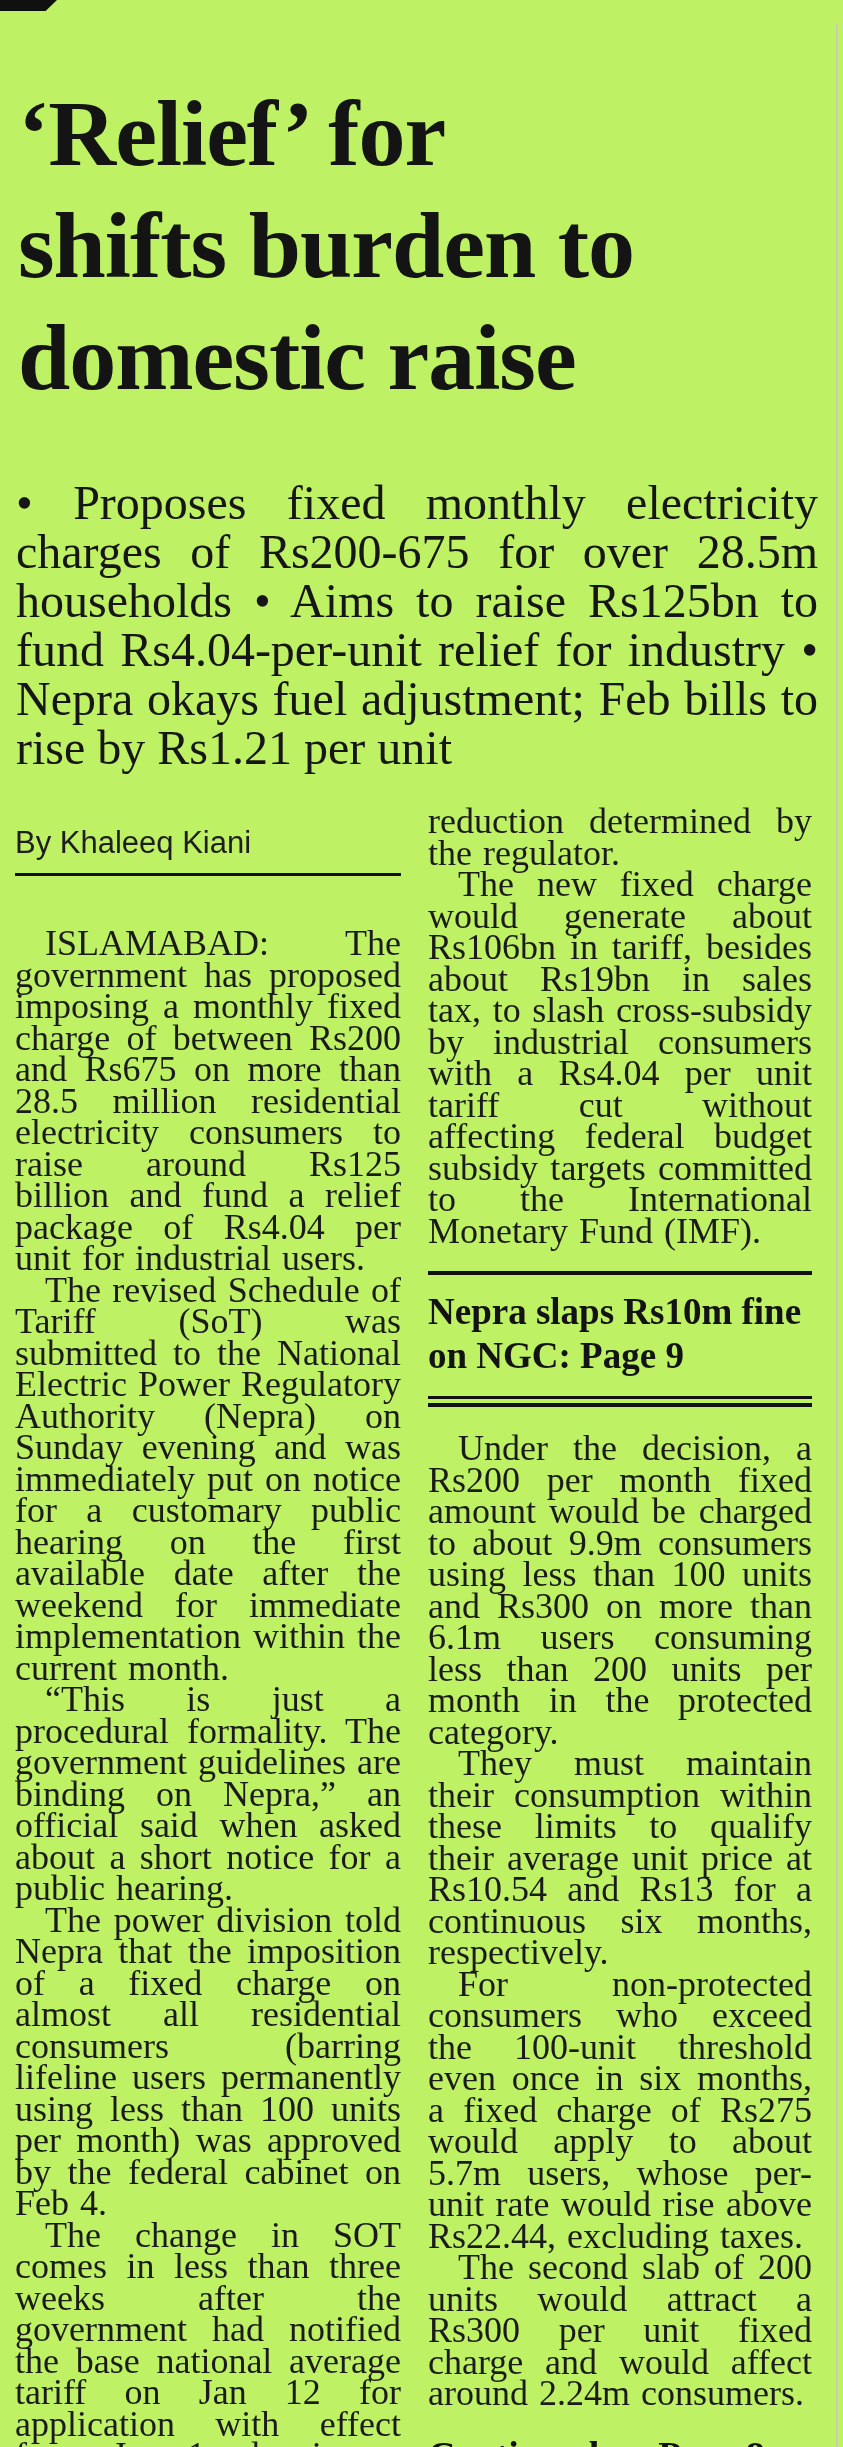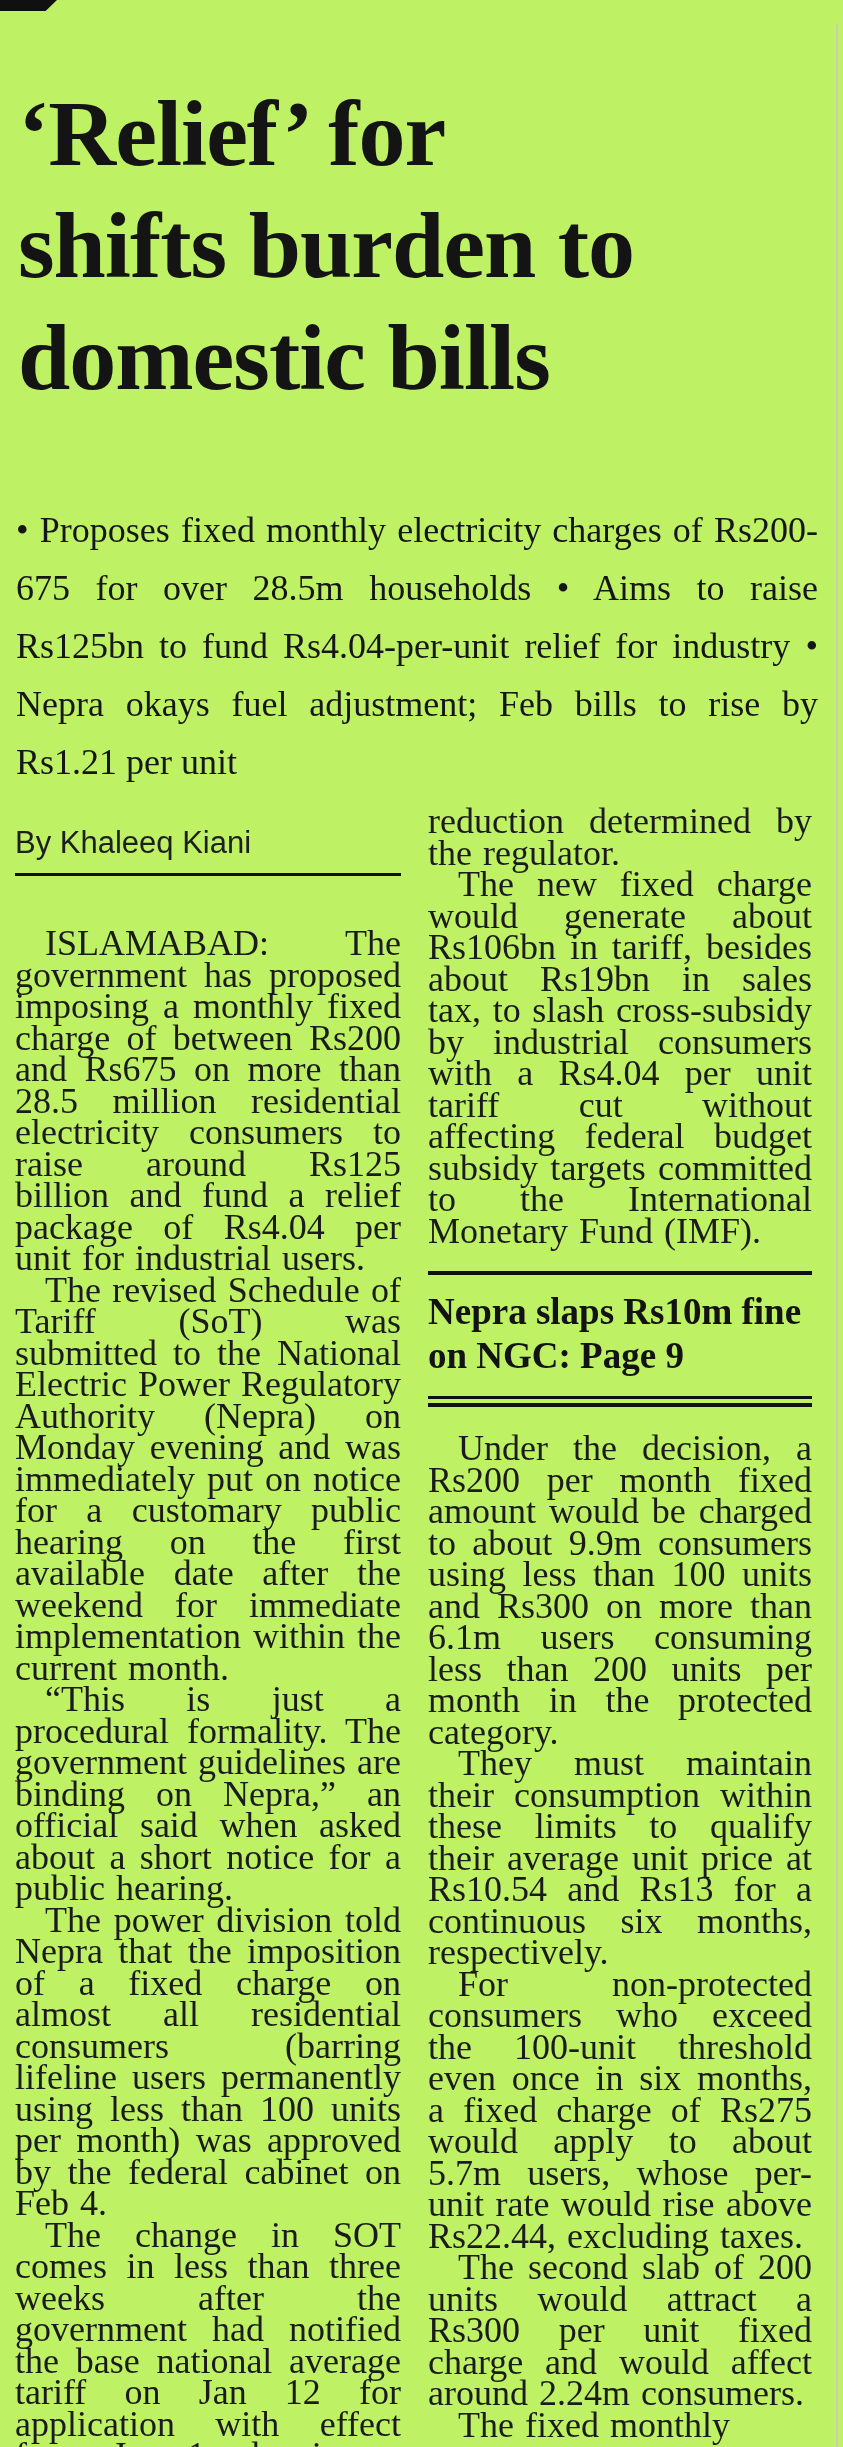--- a/index.html
+++ b/index.html
@@ -15,22 +15,22 @@
   .edge-line{
     position:absolute;left:836px;top:24px;bottom:0;width:2px;background:#ccccbc;
   }
   .headline{
     position:absolute;left:18px;top:14px;width:808px;
     font-weight:bold;font-size:94px;line-height:112px;letter-spacing:-1px;
     color:#141414;
   }
   .hl-line{display:block;}
   .standfirst{
-    position:absolute;left:16px;top:501px;width:802px;
-    font-size:36px;line-height:58px;text-align:justify;color:#161616;
+    position:absolute;left:16px;top:478px;width:802px;
+    font-size:48px;line-height:49px;text-align:justify;color:#161616;
   }
   .sf-item{}
   .leftcol{position:absolute;left:15px;top:825px;width:386px;}
   .rightcol{position:absolute;left:428px;top:806px;width:384px;}
   .byline{
     font-family:"Liberation Sans",sans-serif;
     font-size:31px;line-height:36px;color:#1e1e1e;
     padding-bottom:12px;border-bottom:3px solid #111;
   }
   .bodytext{
@@ -58,30 +58,30 @@
 <body>
 
 <div class="page">
 
   <div class="corner-mark"></div>
   <div class="edge-line"></div>
 
   <h1 class="headline">
       <span class="hl-line">‘Relief’ for</span> 
       <span class="hl-line">shifts burden to</span> 
-      <span class="hl-line">domestic bills</span> 
+      <span class="hl-line">domestic raise</span> 
     </h1>
 
   <div class="standfirst"><span class="sf-item">• Proposes fixed monthly electricity charges of Rs200-675 for over 28.5m households</span> <span class="sf-item">• Aims to raise Rs125bn to fund Rs4.04-per-unit relief for industry</span> <span class="sf-item">• Nepra okays fuel adjustment; Feb bills to rise by Rs1.21 per unit</span> </div>
 
   <div class="leftcol">
     <div class="byline">By Khaleeq Kiani</div>
     <div class="bodytext">
         <p class="body-p">ISLAMABAD: The government has proposed imposing a monthly fixed charge of between Rs200 and Rs675 on more than 28.5 million residential electricity consumers to raise around Rs125 billion and fund a relief package of Rs4.04 per unit for industrial users.</p> 
-        <p class="body-p">The revised Schedule of Tariff (SoT) was submitted to the National Electric Power Regulatory Authority (Nepra) on Monday evening and was immediately put on notice for a customary public hearing on the first available date after the weekend for immediate implementation within the current month.</p> 
+        <p class="body-p">The revised Schedule of Tariff (SoT) was submitted to the National Electric Power Regulatory Authority (Nepra) on Sunday evening and was immediately put on notice for a customary public hearing on the first available date after the weekend for immediate implementation within the current month.</p> 
         <p class="body-p">“This is just a procedural formality. The government guidelines are binding on Nepra,” an official said when asked about a short notice for a public hearing.</p> 
         <p class="body-p">The power division told Nepra that the imposition of a fixed charge on almost all residential consumers (barring lifeline users permanently using less than 100 units per month) was approved by the federal cabinet on Feb 4.</p> 
         <p class="body-p">The change in SOT comes in less than three weeks after the government had notified the base national average tariff on Jan 12 for application with effect from Jan 1, denying a benefit to consumers of about 62 paise per unit</p> 
       </div>
   </div>
 
   <div class="rightcol">
     <div class="bodytext noindent-first">
         <p class="body-p">reduction determined by the regulator.</p> 
         <p class="body-p">The new fixed charge would generate about Rs106bn in tariff, besides about Rs19bn in sales tax, to slash cross-subsidy by industrial consumers with a Rs4.04 per unit tariff cut without affecting federal budget subsidy targets committed to the International Monetary Fund (IMF).</p> 
@@ -90,19 +90,18 @@
     <div class="crosshead">
       <p class="crosshead-title">Nepra slaps Rs10m fine on NGC: Page 9</p>
       <div class="crosshead-bottomrule"></div>
     </div>
 
     <div class="bodytext">
         <p class="body-p">Under the decision, a Rs200 per month fixed amount would be charged to about 9.9m consumers using less than 100 units and Rs300 on more than 6.1m users consuming less than 200 units per month in the protected category.</p> 
         <p class="body-p">They must maintain their consumption within these limits to qualify their average unit price at Rs10.54 and Rs13 for a continuous six months, respectively.</p> 
         <p class="body-p">For non-protected consumers who exceed the 100-unit threshold even once in six months, a fixed charge of Rs275 would apply to about 5.7m users, whose per-unit rate would rise above Rs22.44, excluding taxes.</p> 
         <p class="body-p">The second slab of 200 units would attract a Rs300 per unit fixed charge and would affect around 2.24m consumers.</p> 
-        <p class="body-p">The fixed monthly</p> 
       </div>
 
     <div class="continued">Continued on Page 8</div>
   </div>
 
 </div>
 
 </body></html>

